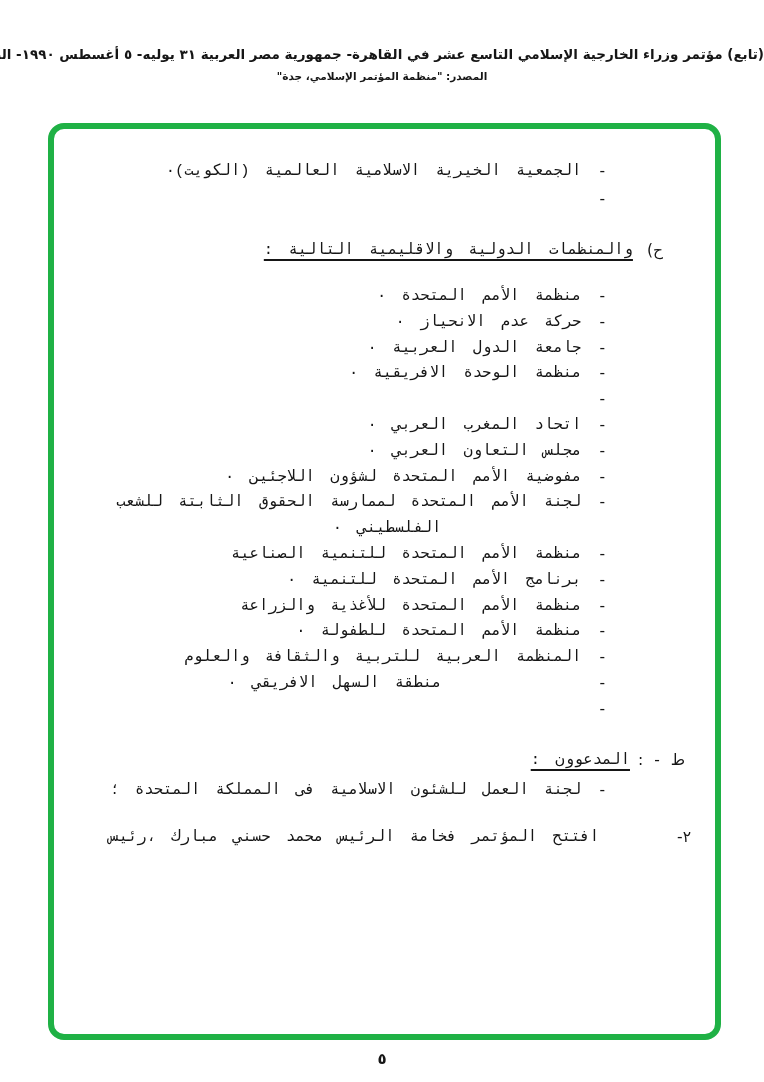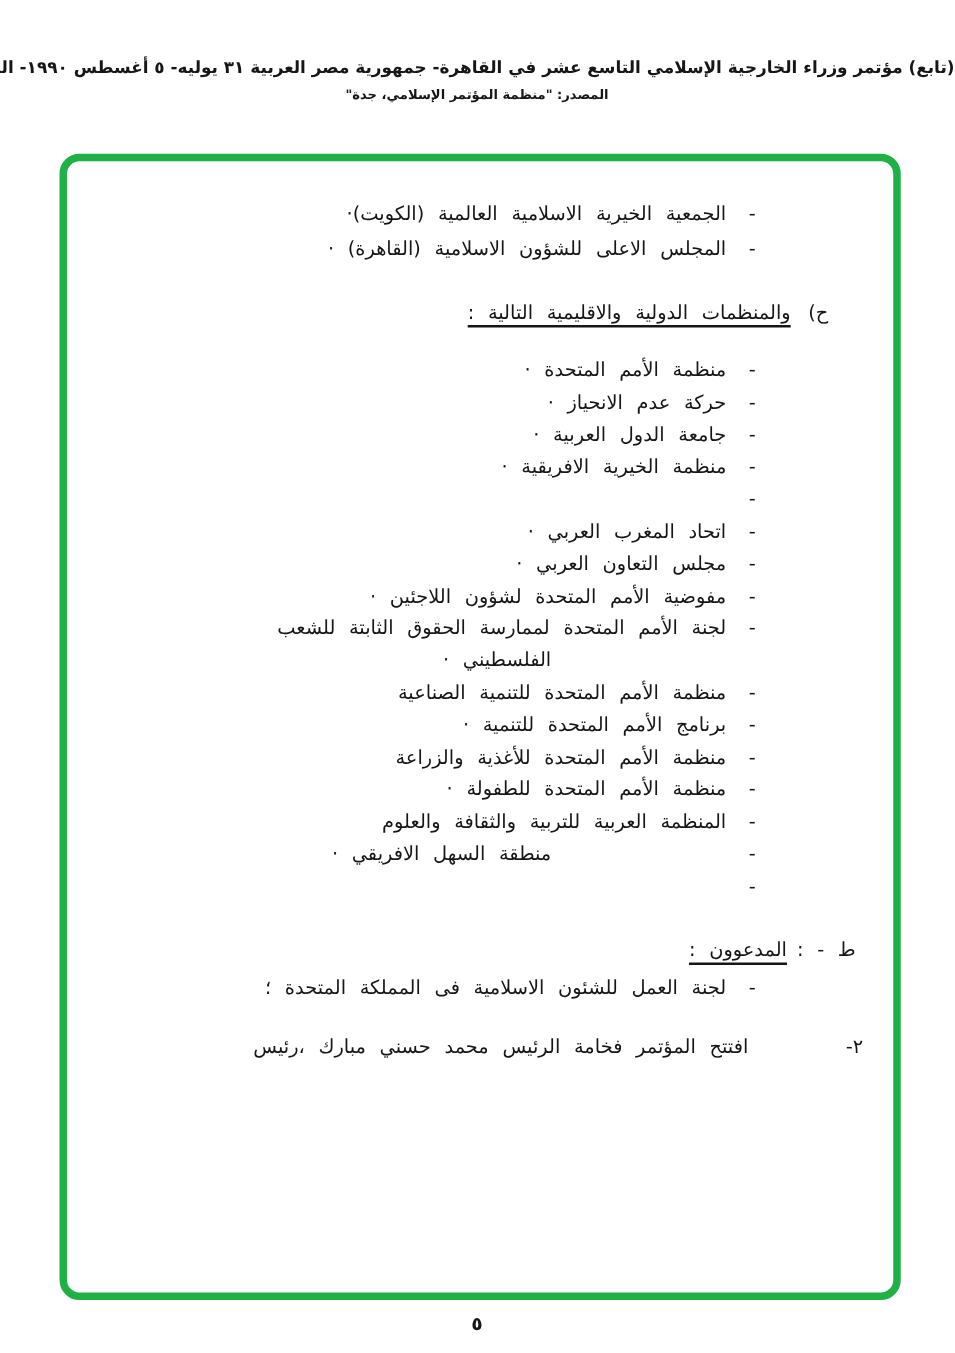--- a/index.html
+++ b/index.html
@@ -35,21 +35,21 @@
 
   
   .row {
     display: flex;
     align-items: flex-start;
     font-size: 15.5px;
     line-height: 25.8px;
     word-spacing: 6px;
   }
   .row .marker { flex: 0 0 auto; }
-  .row .body   { flex: 1 1 auto; }
+  .row .body   { flex: 1 1 auto; font-family: Liberation Mono, monospace; }
   .l { display: block; }
   .l:empty { display: none; }
   .cont { padding-right: 140px; text-align: right; }
 
   
   .r-intro { padding-right: 110px; column-gap: 18px; line-height: 28px; }
 
   
   .r-h { padding-right: 52px; column-gap: 14px; margin-top: 24px; line-height: 27px; }
   .u {
@@ -89,23 +89,20 @@
 <div class="doc-box">
 
   <div class="row r-intro">
     <span class="marker">-</span>
     <span class="body">
         <span class="l">الجمعية الخيرية الاسلامية العالمية (الكويت)·</span>
       </span>
   </div>
   <div class="row r-intro">
     <span class="marker">-</span>
-    <span class="body">
-        <span class="l">المجلس الاعلى للشؤون الاسلامية (القاهرة) ·</span>
-      </span>
   </div>
 
   <div class="row r-h">
     <span class="marker">ح)</span>
     <span class="body"><span class="u">والمنظمات الدولية والاقليمية التالية :</span></span>
   </div>
 
   <div class="org-list">
 
     <div class="row r-item">
@@ -122,21 +119,21 @@
     </div>
     <div class="row r-item">
       <span class="marker">-</span>
       <span class="body">
           <span class="l">جامعة الدول العربية ·</span>
         </span>
     </div>
     <div class="row r-item">
       <span class="marker">-</span>
       <span class="body">
-          <span class="l">منظمة الخيرية الافريقية ·</span>
+          <span class="l">منظمة الوحدة الافريقية ·</span>
         </span>
     </div>
     <div class="row r-item">
       <span class="marker">-</span>
     </div>
     <div class="row r-item">
       <span class="marker">-</span>
       <span class="body">
           <span class="l">اتحاد المغرب العربي ·</span>
         </span>

